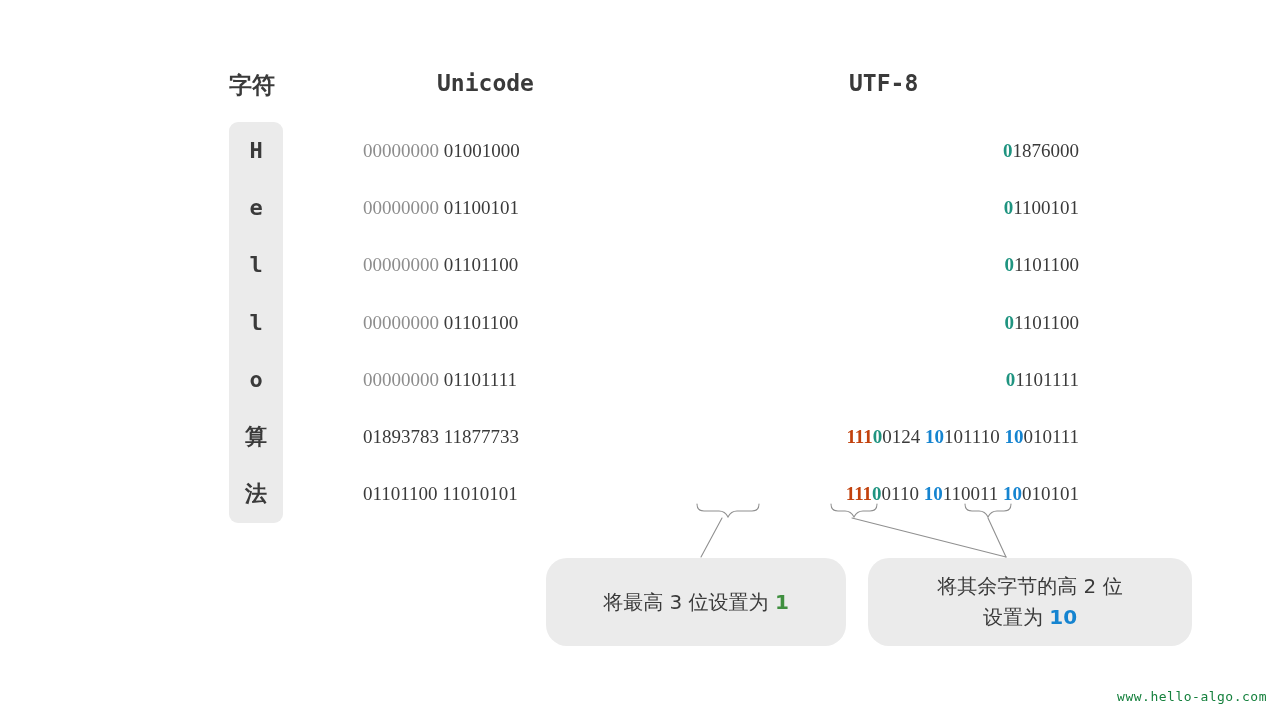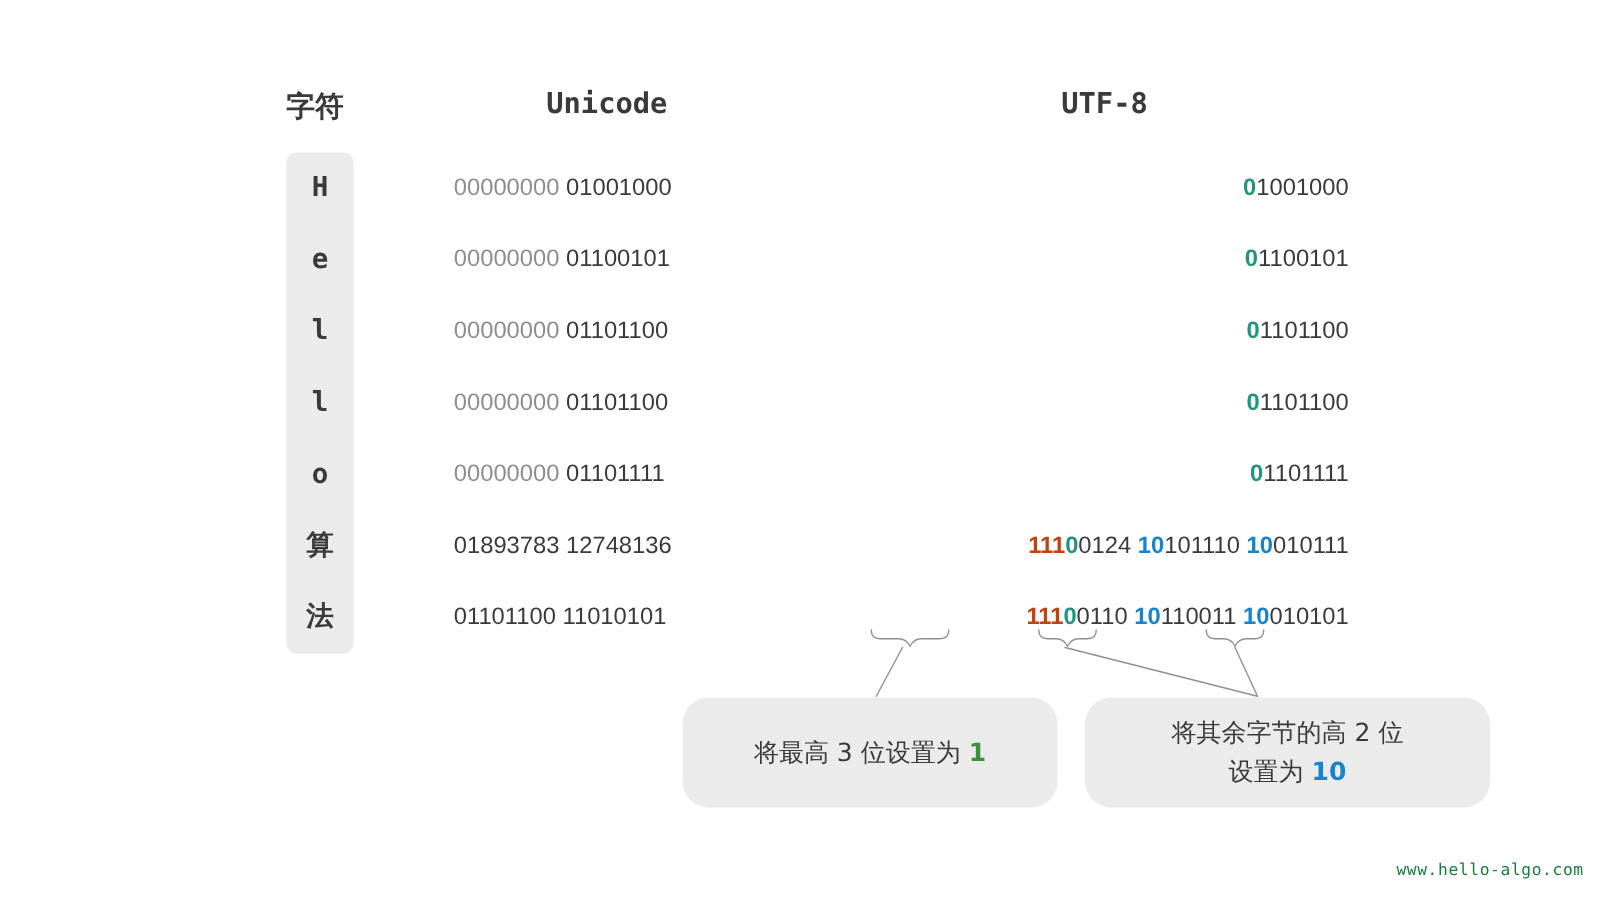--- a/index.html
+++ b/index.html
@@ -56,21 +56,21 @@
     font-size: 22px;
     color: #3a3a3a;
     line-height: 24px;
   }
 
   
   .bin-row {
     position: absolute;
     height: 24px;
     line-height: 24px;
-    font-family: Liberation Sans, sans-serif;
+    font-family: Liberation Serif, serif;
     font-size: 19px;
     color: #3a3a3a;
     white-space: pre;
   }
   .uni-row { left: 352px; }
   .utf-row { left: 670px; width: 398px; text-align: right; }
 
   .b-dim   { color: #8d8d8d; }
   .b-plain { color: #3a3a3a; }
   .b-teal  { color: #1f9480; font-weight: bold; }
@@ -124,35 +124,35 @@
 
   <div class="col-header" id="hdr-char">字符</div>
   <div class="col-header" id="hdr-uni">Unicode</div>
   <div class="col-header" id="hdr-utf">UTF-8</div>
 
   <div class="char-badge"></div>
 
   <div id="rows-host">
       <div class="char-cell" style="top: 139px;">H</div>
       <div class="bin-row uni-row" style="top: 139px;"><span class="b-dim">00000000</span><span> </span><span class="b-plain">01001000</span></div>
-      <div class="bin-row utf-row" style="top: 139px;"><span><span class="b-teal">0</span><span class="b-plain">1001000</span></span></div>
+      <div class="bin-row utf-row" style="top: 139px;"><span><span class="b-teal">0</span><span class="b-plain">1876000</span></span></div>
       <div class="char-cell" style="top: 196.2px;">e</div>
       <div class="bin-row uni-row" style="top: 196.2px; text-align: center;"><span class="b-dim">00000000</span><span> </span><span class="b-plain">01100101</span></div>
       <div class="bin-row utf-row" style="top: 196.2px;"><span><span class="b-teal">0</span><span class="b-plain">1100101</span></span></div>
       <div class="char-cell" style="top: 253.4px;">l</div>
       <div class="bin-row uni-row" style="top: 253.4px;"><span class="b-dim">00000000</span><span> </span><span class="b-plain">01101100</span></div>
       <div class="bin-row utf-row" style="top: 253.4px;"><span><span class="b-teal">0</span><span class="b-plain">1101100</span></span></div>
       <div class="char-cell" style="top: 310.6px;">l</div>
       <div class="bin-row uni-row" style="top: 310.6px;"><span class="b-dim">00000000</span><span> </span><span class="b-plain">01101100</span></div>
       <div class="bin-row utf-row" style="top: 310.6px;"><span><span class="b-teal">0</span><span class="b-plain">1101100</span></span></div>
       <div class="char-cell" style="top: 367.8px;">o</div>
       <div class="bin-row uni-row" style="top: 367.8px;"><span class="b-dim">00000000</span><span> </span><span class="b-plain">01101111</span></div>
       <div class="bin-row utf-row" style="top: 367.8px;"><span><span class="b-teal">0</span><span class="b-plain">1101111</span></span></div>
       <div class="char-cell" style="top: 425px;">算</div>
-      <div class="bin-row uni-row" style="top: 425px;"><span class="b-plain">01893783</span><span> </span><span class="b-plain">12748136</span></div>
+      <div class="bin-row uni-row" style="top: 425px;"><span class="b-plain">01893783</span><span> </span><span class="b-plain">11877733</span></div>
       <div class="bin-row utf-row" style="top: 425px;"><span><span class="b-green">111</span><span class="b-teal">0</span><span class="b-plain">0124</span></span><span> </span><span><span class="b-blue">10</span><span class="b-plain">101110</span></span><span> </span><span><span class="b-blue">10</span><span class="b-plain">010111</span></span></div>
       <div class="char-cell" style="top: 482.2px;">法</div>
       <div class="bin-row uni-row" style="top: 482.2px; text-align: right;"><span class="b-plain">01101100</span><span> </span><span class="b-plain">11010101</span></div>
       <div class="bin-row utf-row" style="top: 482.2px;"><span><span class="b-green">111</span><span class="b-teal">0</span><span class="b-plain">0110</span></span><span> </span><span><span class="b-blue">10</span><span class="b-plain">110011</span></span><span> </span><span><span class="b-blue">10</span><span class="b-plain">010101</span></span></div>
     </div>
 
   <svg id="connectors" viewBox="0 0 1280 720" xmlns="http://www.w3.org/2000/svg">
     <g fill="none" stroke="#909090" stroke-width="1.1" stroke-linecap="round">
 
       <path d="M686,504 q0,7 7,7 h15 q6,0 9,6 q3,-6 9,-6 h15 q7,0 7,-7"></path>

